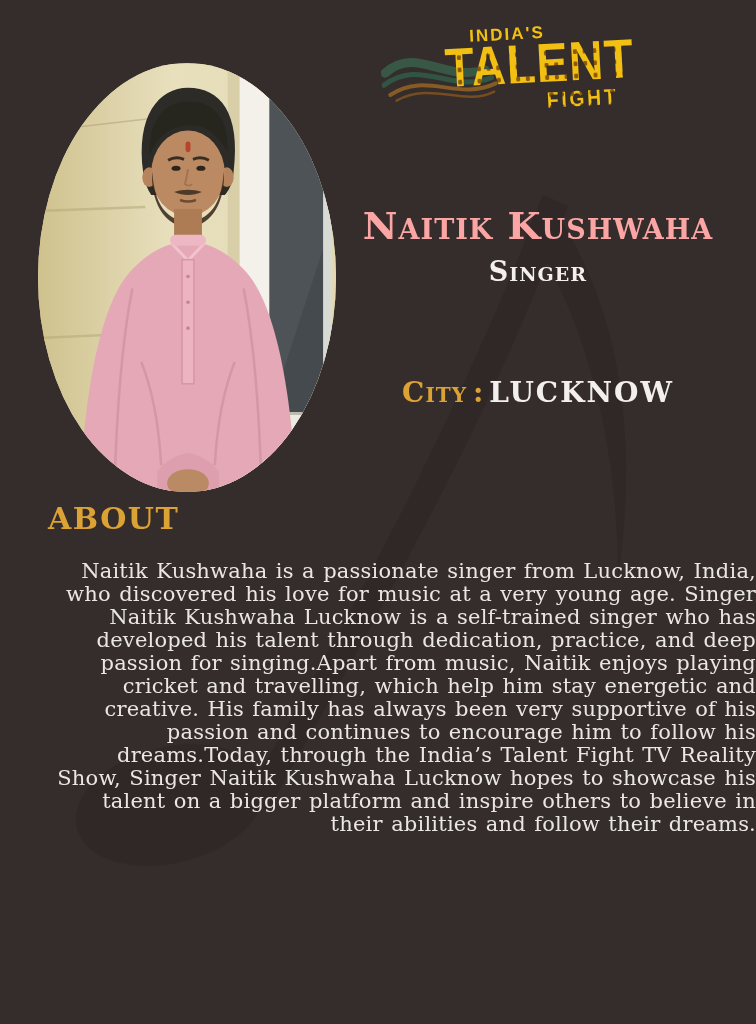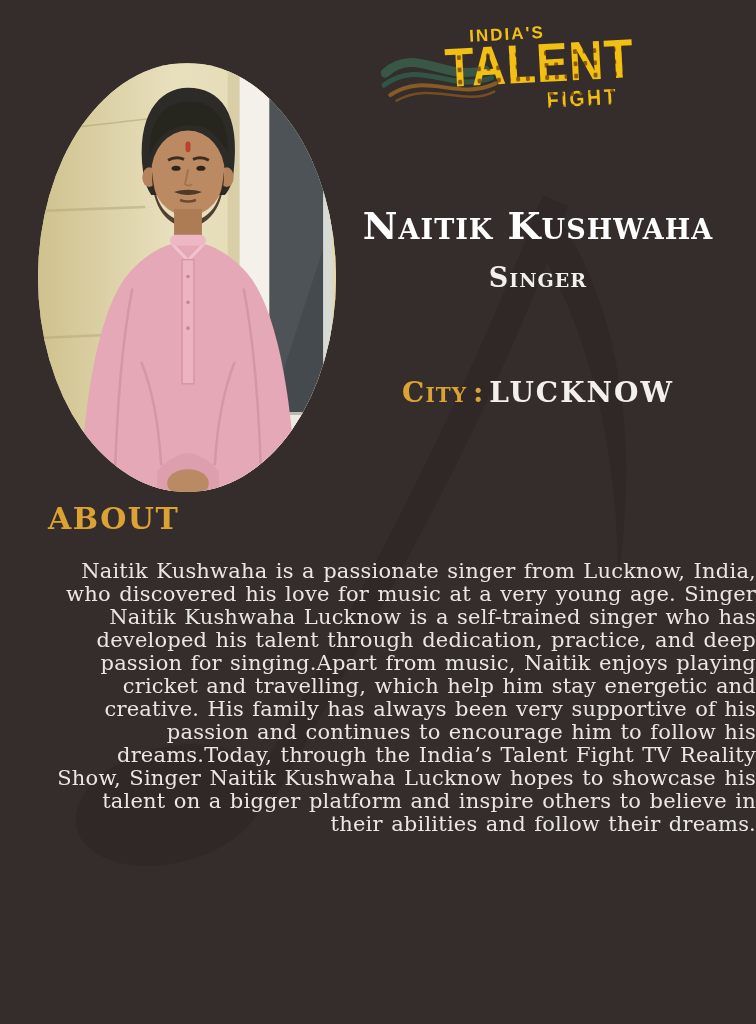--- a/index.html
+++ b/index.html
@@ -42,25 +42,25 @@
   
   .photo{
     position:absolute;left:38px;top:63px;width:298px;height:429px;
     border-radius:50%;overflow:hidden;z-index:2;background:#ded4a8;
   }
   .photo svg{display:block;width:100%;height:100%;}
   
   .name-block{position:absolute;left:330px;top:205px;width:416px;text-align:center;z-index:2;}
   .artist-name{
     font-variant:small-caps;font-weight:bold;font-size:38px;line-height:1.1;
-    color:#ffffff;letter-spacing:1px;white-space:nowrap;
+    color:#fca5a5;letter-spacing:1px;white-space:nowrap;
   }
   .artist-role{
     font-variant:small-caps;font-weight:bold;font-size:27px;line-height:1.1;
-    color:#f3efec;letter-spacing:1px;margin-top:16px;
+    color:#f3efec;letter-spacing:1px;margin-top:10px;
   }
   .city-row{position:absolute;left:330px;top:376px;width:416px;text-align:center;z-index:2;white-space:nowrap;}
   .city-label{font-variant:small-caps;font-weight:bold;font-size:28px;color:#dca233;letter-spacing:1px;margin-top:17px;}
   .city-colon{font-weight:bold;font-size:28px;color:#dca233;margin:0 6px;}
   .city-value{font-weight:bold;font-size:28px;color:#f3efec;letter-spacing:2px;margin-top:32px;}
   
   .about-heading{
     position:absolute;left:48px;top:501px;z-index:2;
     font-weight:bold;font-size:30px;color:#dca233;letter-spacing:1.5px;
   }

